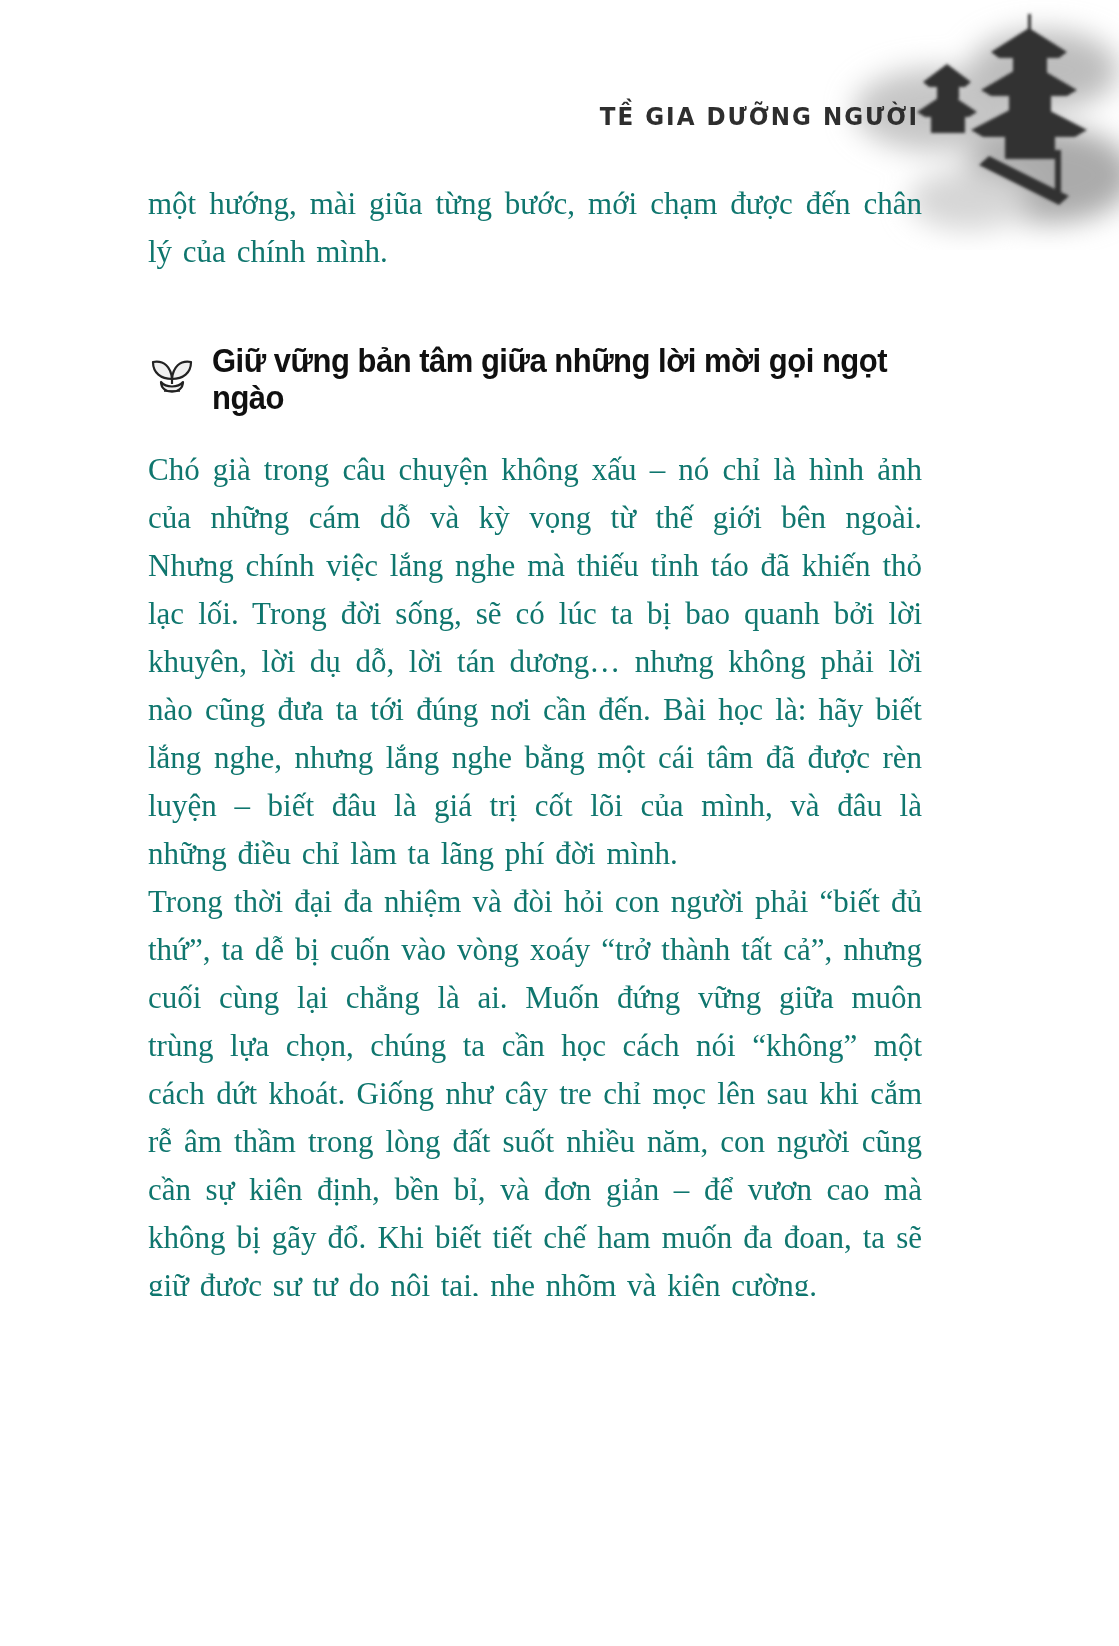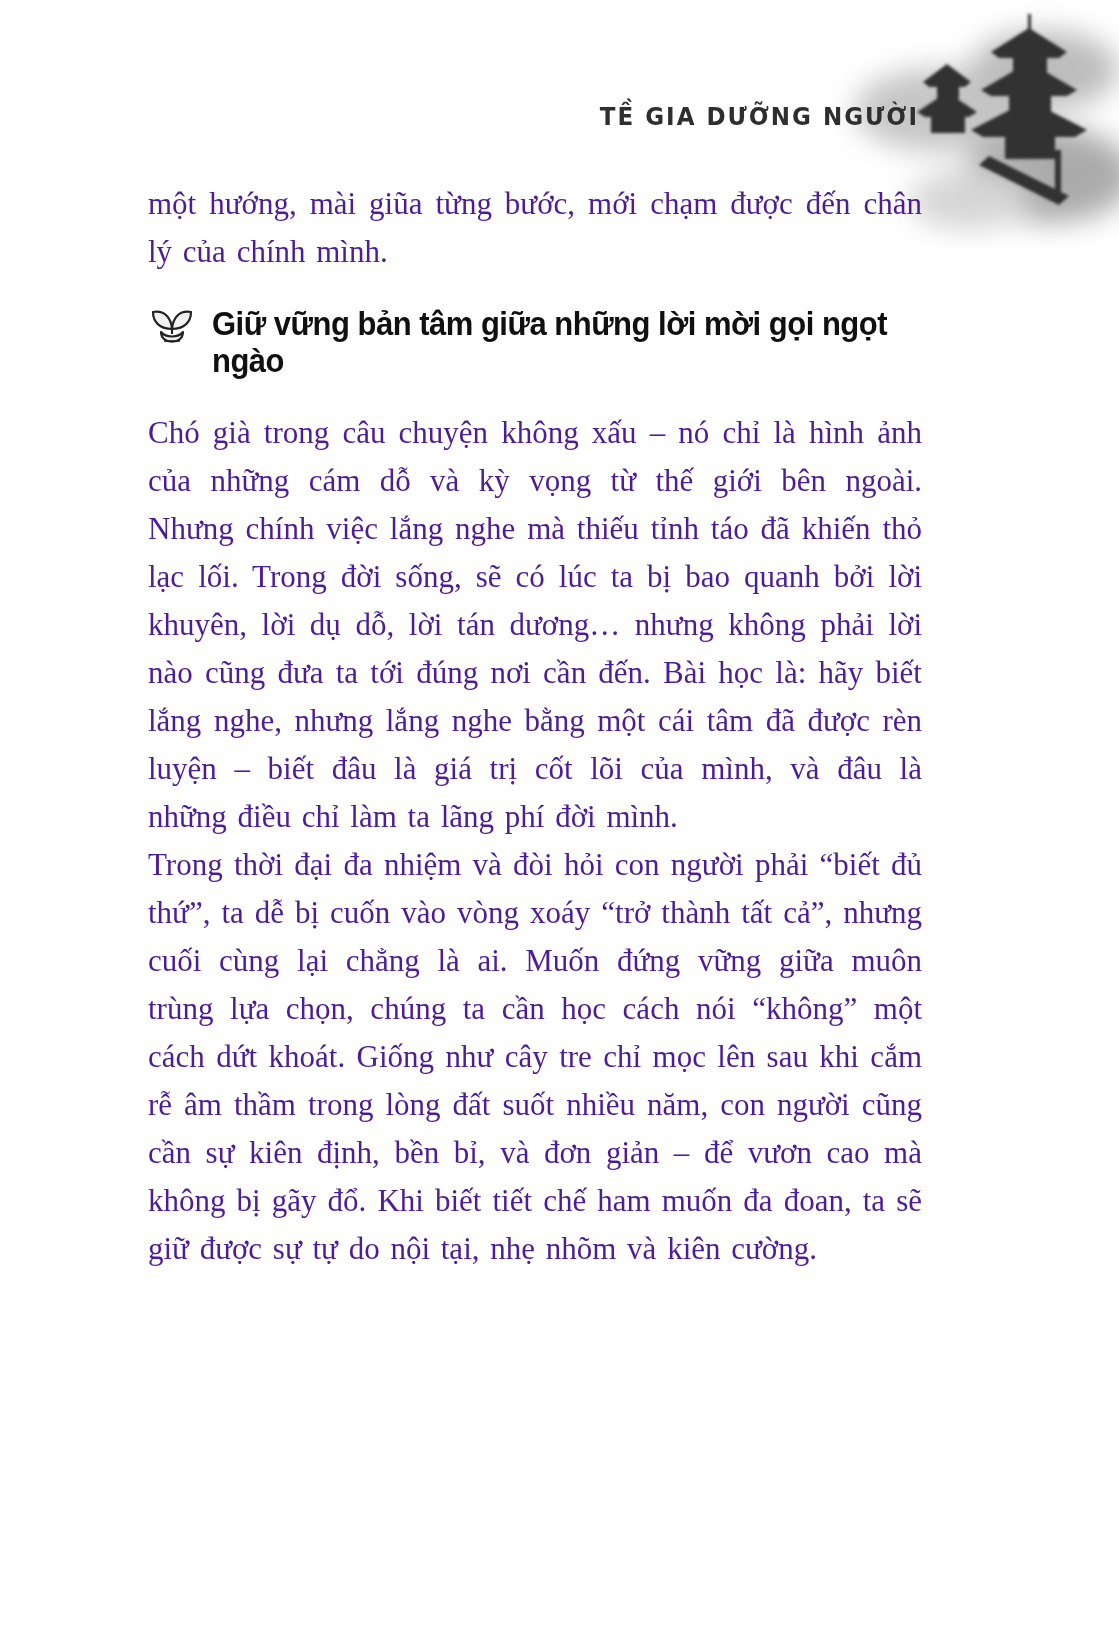--- a/index.html
+++ b/index.html
@@ -39,26 +39,27 @@
     position: absolute;
     top: 180px;
     left: 148px;
     width: 774px;
   }
   .para {
     font-size: 31px;
     line-height: 48px;
     text-align: justify;
     word-spacing: 3px;
-    color: #4c1d95;
+    color: #0f766e;
   }
   .section-heading {
     display: flex;
+    align-items: center;
     gap: 16px;
-    margin-top: 31px;
+    margin-top: 68px;
     margin-bottom: 30px;
   }
   .section-heading .sprout {
     width: 48px;
     height: 46px;
     flex: 0 0 auto;
   }
   .section-heading .heading-text {
     font-family: "Liberation Sans", sans-serif;
     font-weight: bold;

